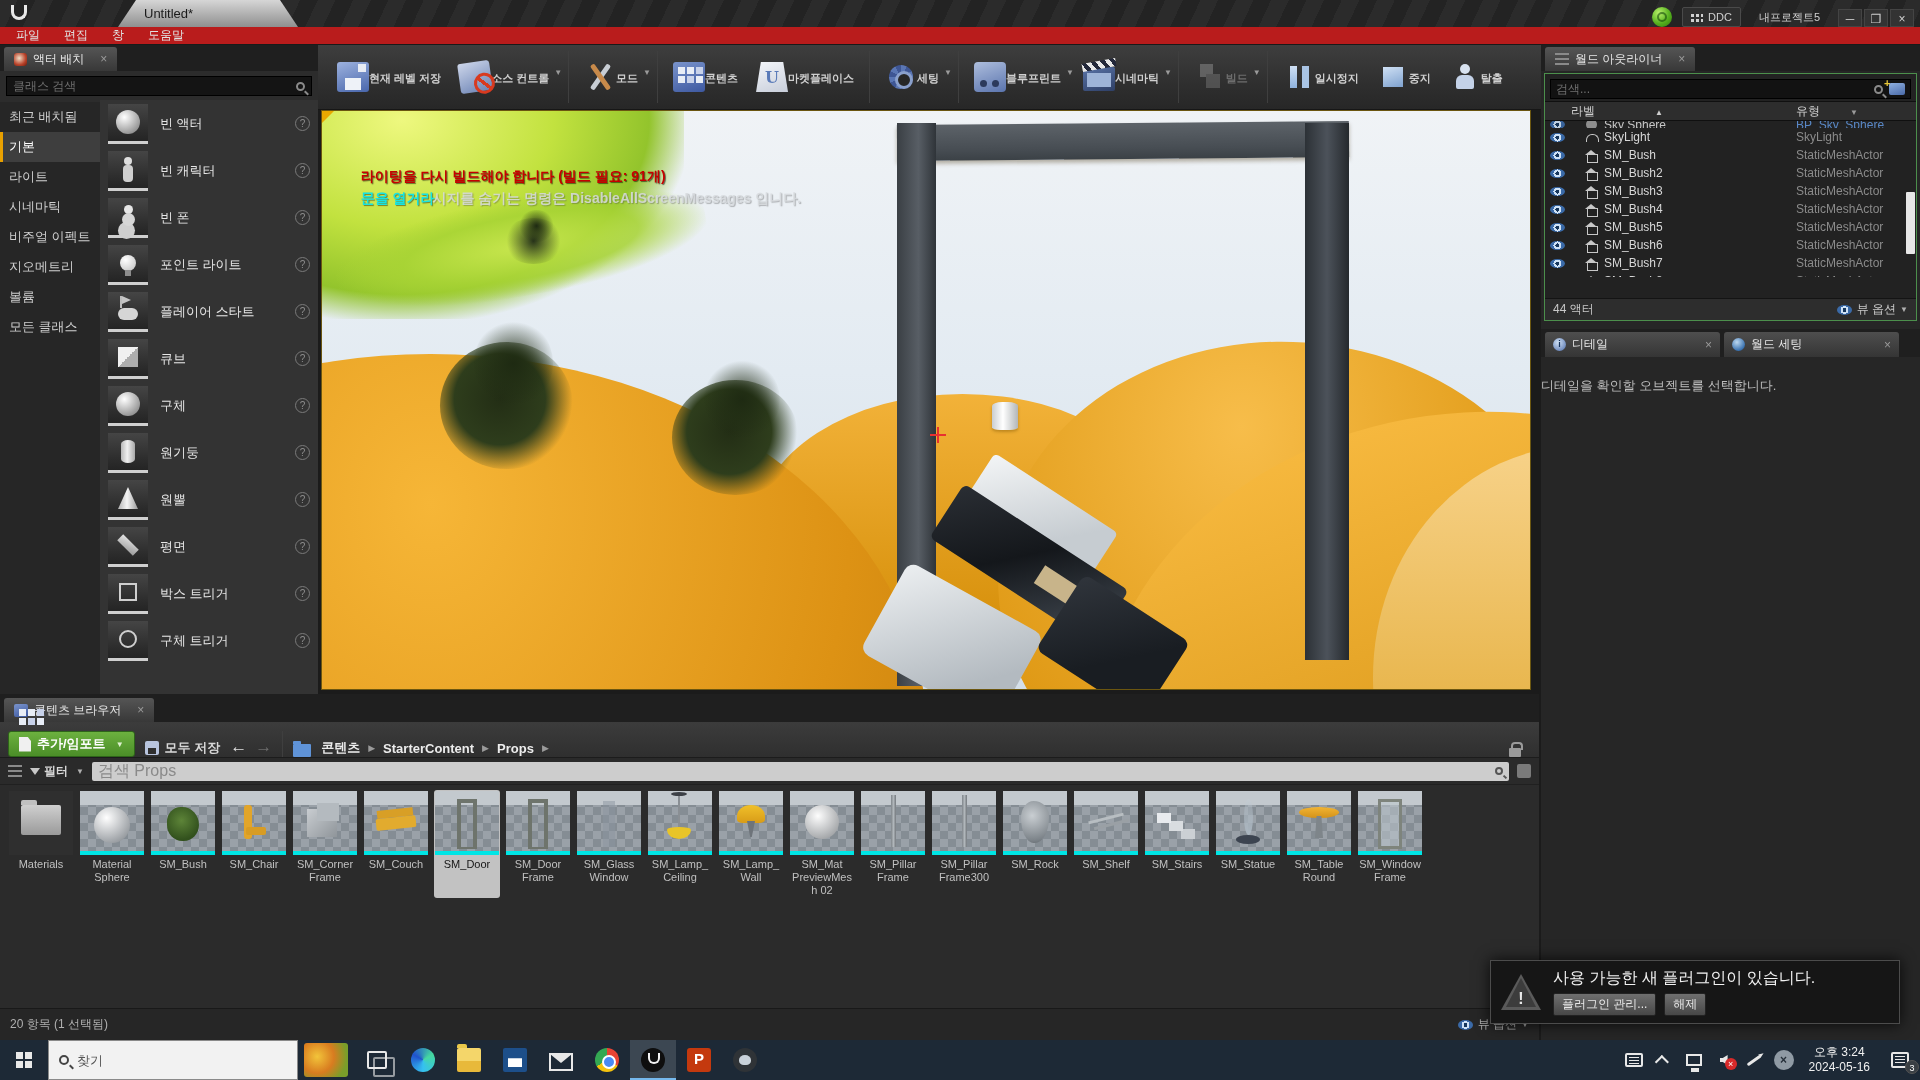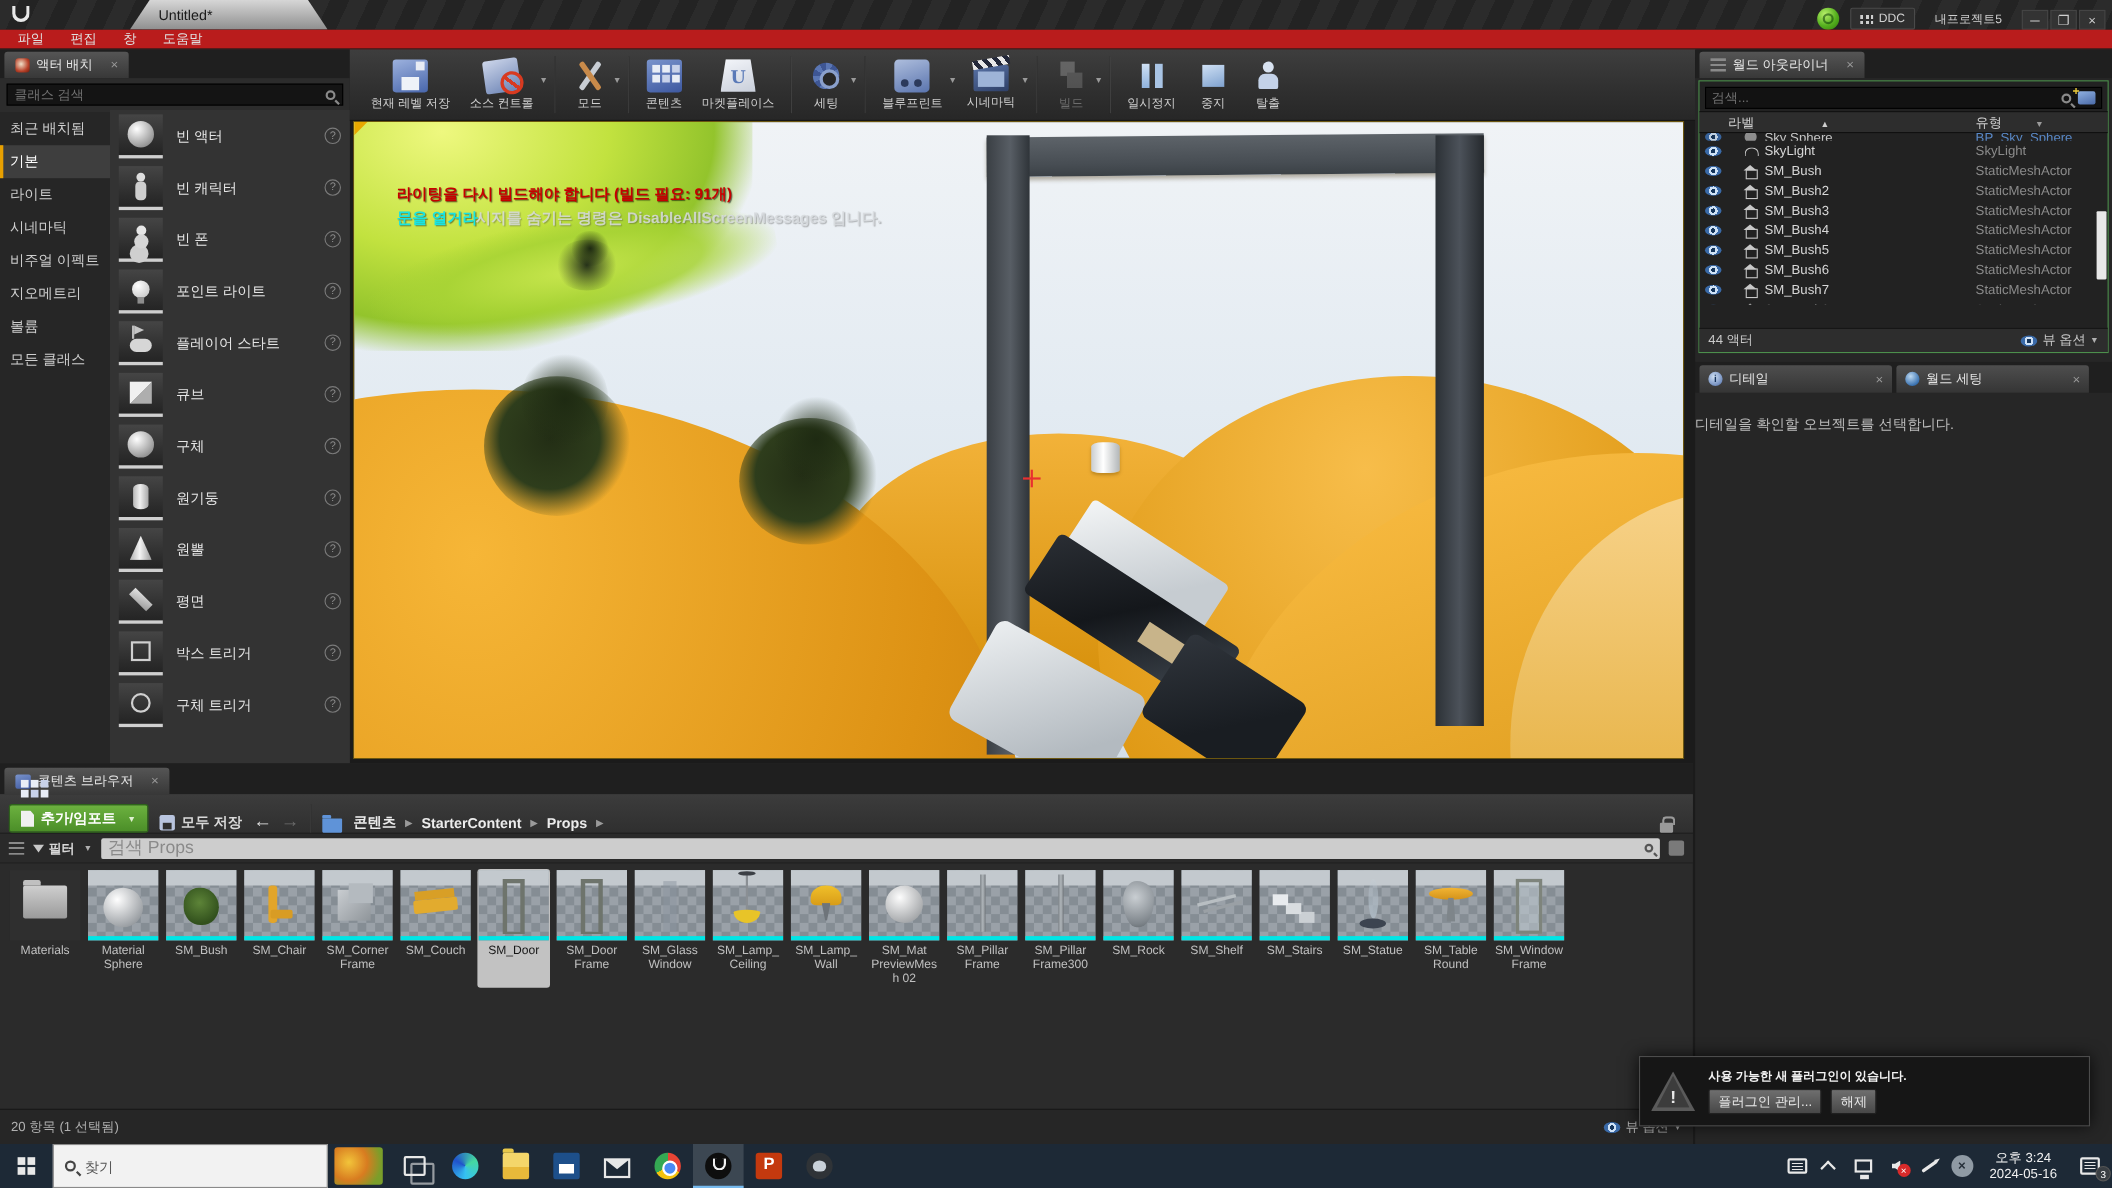--- a/index.html
+++ b/index.html
@@ -81,21 +81,21 @@
     clip-path:polygon(50% 0,100% 100%,0 100%); }
   .shp-plane { width:22px; height:22px; background:linear-gradient(135deg,#e4e4e4,#9a9a9a); transform:rotate(45deg) scaleY(.38); }
   .shp-boxtrigger { width:18px; height:18px; border:2px solid #cfcfcf; }
   .shp-spheretrigger { width:18px; height:18px; border:2px solid #cfcfcf; border-radius:50%; }
 
   
   #toolbar { position:absolute; left:318px; top:45px; width:1224px; height:65px;
     background:linear-gradient(180deg,#3e3e3e,#2f2f2f 60%,#272727); border-bottom:1px solid #161616;
     display:flex; align-items:center; padding-left:10px; }
   .tb-div { width:1px; height:52px; background:#1c1c1c; border-right:1px solid #3f3f3f; margin:0 6px; flex:none;}
-  .tbtn { display:flex; flex-direction:column; align-items:center; padding:2px 9px; flex:none; }
+  .tbtn { display:flex; flex-direction:row; align-items:center; padding:2px 9px; flex:none;font-weight:bold; }
   .tbtn .tlbl { font-size:11px; color:#cfcfcf; margin-top:2px; white-space:nowrap; }
   .tbtn.disabled .tlbl { color:#6d6d6d; }
   .tbtn-wrap { display:flex; align-items:center; flex:none;}
   .dd { color:#9a9a9a; font-size:8px; margin-left:-4px; margin-top:-10px;}
   .ti { width:32px; height:30px; position:relative; }
   .ti-floppy { background:linear-gradient(160deg,#9db2de,#4866ac); border-radius:3px; }
   .ti-floppy::before { content:""; position:absolute; left:8px; bottom:2px; width:16px; height:12px; background:#eef2f8; }
   .ti-floppy::after { content:""; position:absolute; right:3px; top:2px; width:8px; height:8px; background:#e8ecf4; }
   .ti-source { background:linear-gradient(160deg,#cdd6ea,#6a82b4); border-radius:3px; transform:rotate(-8deg); }
   .ti-source::after { content:""; position:absolute; right:-3px; bottom:-3px; width:15px; height:15px; border-radius:50%;
@@ -300,21 +300,21 @@
     display:flex; align-items:center; padding:0 10px; color:#b0b0b0; font-size:12px; }
   .cb-status .sp { flex:1; }
 
   
   #notif { position:absolute; left:1490px; top:960px; width:410px; height:64px; background:#161616;
     border:1px solid #4c4c4c; box-shadow:0 0 14px rgba(0,0,0,.8); z-index:30; display:flex; align-items:center; padding:0 10px; gap:12px;}
   .warn-tri { width:40px; height:36px; background:#5a5a5a; clip-path:polygon(50% 0,100% 100%,0 100%); position:relative; flex:none;}
   .warn-tri::before { content:""; position:absolute; inset:4px 5px 3px 5px; background:#3c3c3c; clip-path:polygon(50% 0,100% 100%,0 100%);}
   .warn-tri::after { content:"!"; position:absolute; left:0; right:0; bottom:2px; text-align:center; color:#e8e8e8; font-size:16px; font-weight:bold;}
   .notif-col { display:flex; flex-direction:column; gap:4px; }
-  .notif-text { color:#f2f2f2; font-size:11px; font-weight:bold; white-space:nowrap;}
+  .notif-text { color:#f2f2f2; font-size:16px; font-weight:normal; white-space:nowrap;}
   .notif-btns { display:flex; gap:8px; }
   .nbtn { background:linear-gradient(180deg,#6f6f6f,#474747); border:1px solid #222; color:#e8e8e8;
     font-size:12px; padding:2px 8px; border-radius:2px; }
 
   
   #taskbar { position:absolute; left:0; top:1040px; width:1920px; height:40px; background:#1d2936; display:flex; align-items:center; z-index:40;}
   .tb-start { width:48px; height:40px; display:flex; align-items:center; justify-content:center; }
   .win-logo { width:16px; height:16px; background:
     linear-gradient(#e8e8e8,#e8e8e8) 0 0/7px 7px no-repeat,
     linear-gradient(#e8e8e8,#e8e8e8) 9px 0/7px 7px no-repeat,

